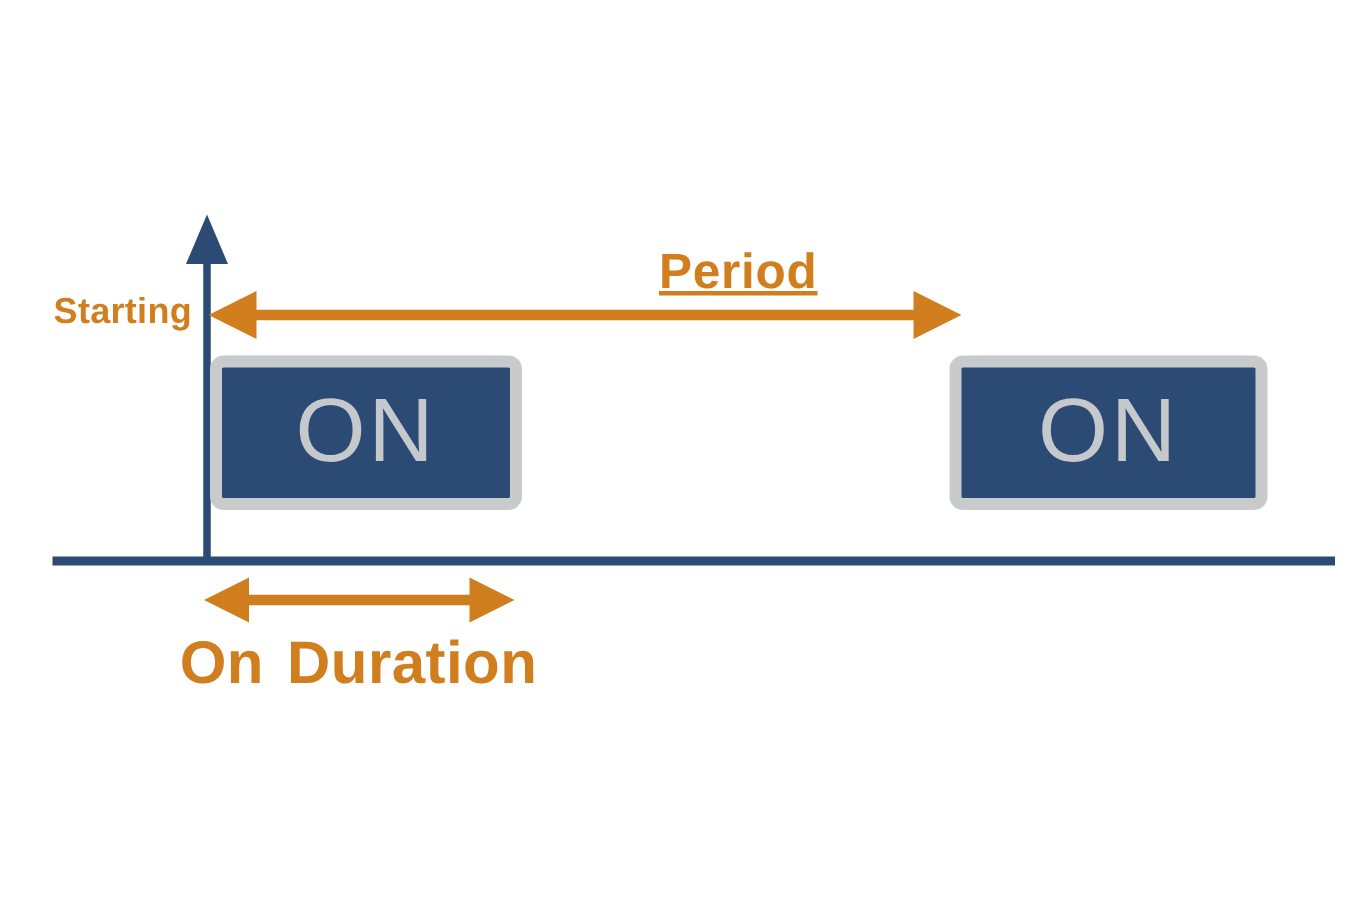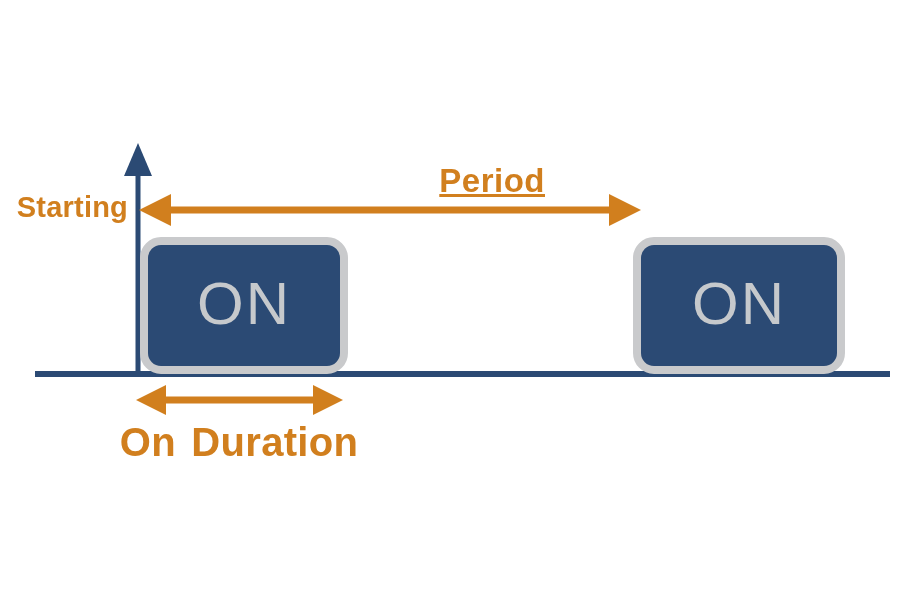--- a/index.html
+++ b/index.html
@@ -26,24 +26,24 @@
     left: 0; top: 0;
     width: 900px; height: 600px;
     display: block;
   }
   .navy-fill  { fill: var(--navy); }
   .orange-fill{ fill: var(--orange); }
 
   .pulse-box {
     position: absolute;
     top: 237px;
-    height: 137px;
+    height: 103px;
     background: var(--navy);
     border: 8px solid var(--box-border);
-    border-radius: 21px;
+    border-radius: 9px;
     display: flex;
     align-items: center;
     justify-content: center;
   }
   .pulse-box .on-label {
     color: var(--on-text);
     font-size: 60px;
     font-weight: 400;
     letter-spacing: 2px;
     line-height: 1;
@@ -54,21 +54,21 @@
 
   .diagram-label {
     position: absolute;
     color: var(--orange);
     font-weight: 700;
   }
   .starting-point {
     left: 0; top: 189px;
     width: 128px;
     text-align: right;
-    font-size: 29px;
+    font-size: 24px;
     line-height: 37px;
     letter-spacing: 0.2px;
   }
   .period-label {
     left: 245px; top: 162px;
     width: 300px;
     text-align: right;
     font-size: 33px;
     letter-spacing: 0.5px;
     text-decoration: underline;

